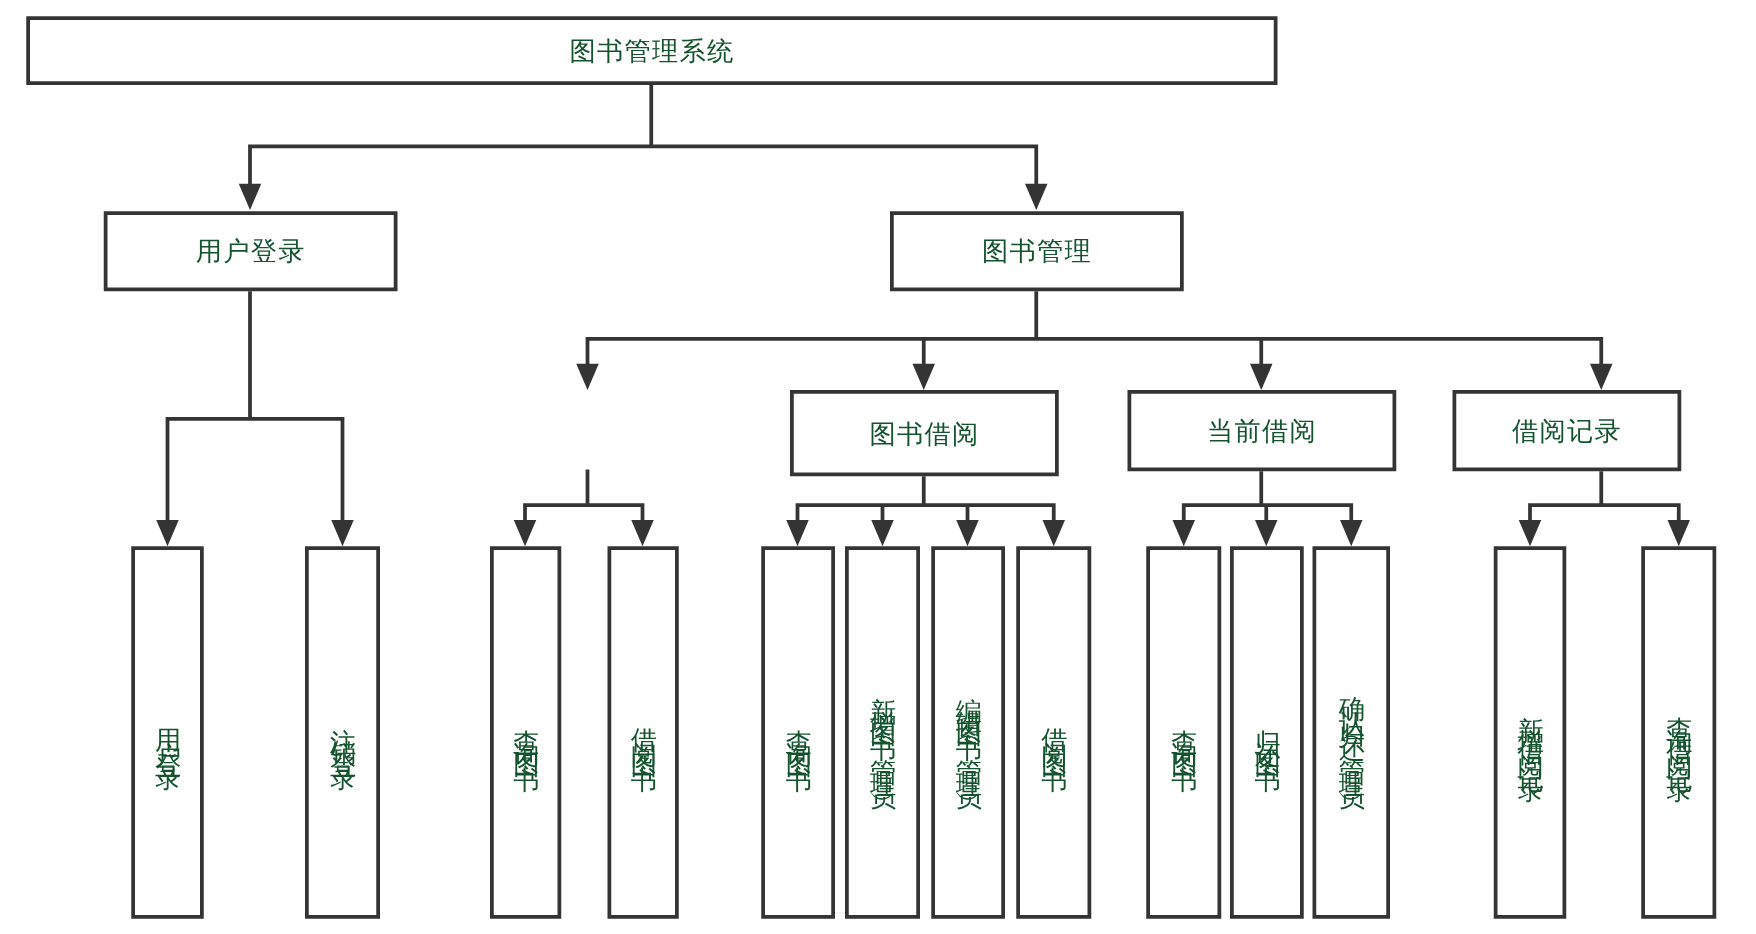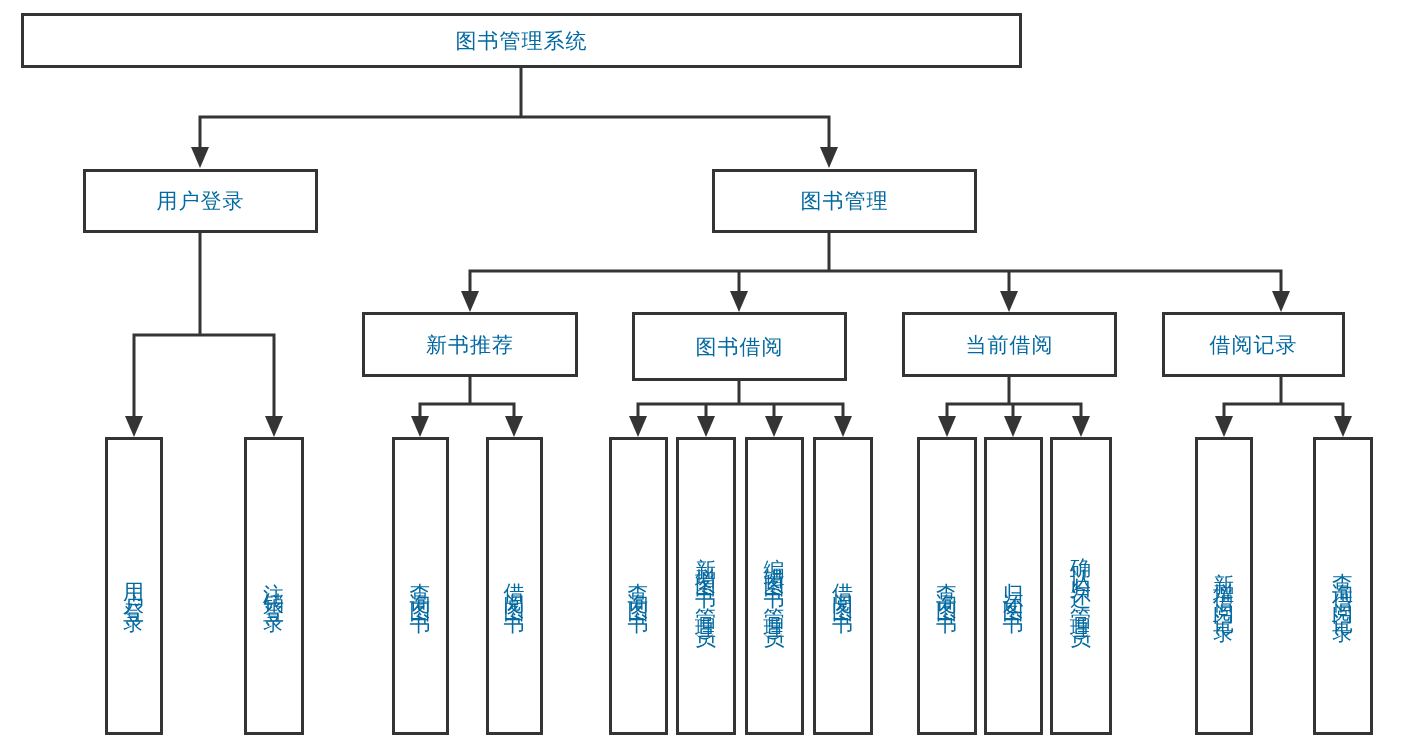--- a/index.html
+++ b/index.html
@@ -12,21 +12,21 @@
   }
   #wires{position:absolute;left:0;top:0;}
   .box{
     position:absolute;
     box-sizing:border-box;
     border:3px solid #343434;
     background:#fff;
     display:flex;
     align-items:center;
     justify-content:center;
-    color:#0369a1;
+    color:#14532d;
     font-size:21px;
     letter-spacing:1px;
     text-align:left;
   }
   .vbox{
     writing-mode:vertical-rl;
     text-orientation:mixed;
     letter-spacing:10px;
     line-height:1;
     font-size:21px;
@@ -106,23 +106,22 @@
     </g>
     <g fill="#343434" stroke="none">
       <polygon points="1215,416 1233,416 1224,437"></polygon>
       <polygon points="1334,416 1352,416 1343,437"></polygon>
     </g>
   </svg>
 
   <div class="box" style="left:21px;top:13px;width:1001px;height:55px;">图书管理系统</div>
 
   <div class="box" style="left:83px;top:169px;width:235px;height:64px;">用户登录</div>
-  <div class="box" style="left:712px;top:169px;width:265px;height:64px;">图书管理</div>
+  <div class="box" style="left:712px;top:169px;width:235px;height:64px;">图书管理</div>
 
-  <div class="box" style="left:362px;top:312px;width:216px;height:65px;">新书推荐</div>
   <div class="box" style="left:632px;top:312px;width:215px;height:69px;">图书借阅</div>
   <div class="box" style="left:902px;top:312px;width:215px;height:65px;">当前借阅</div>
   <div class="box" style="left:1115px;top:312px;width:183px;height:65px;margin-left:47px;">借阅记录</div>
 
   <div class="box vbox" style="left:105px;top:437px;width:58px;height:298px;">用户登录</div>
   <div class="box vbox" style="left:244px;top:437px;width:60px;height:298px;">注销登录</div>
 
   <div class="box vbox" style="left:392px;top:437px;width:57px;height:298px;">查询图书</div>
   <div class="box vbox" style="left:486px;top:437px;width:57px;height:298px;">借阅图书</div>
 

